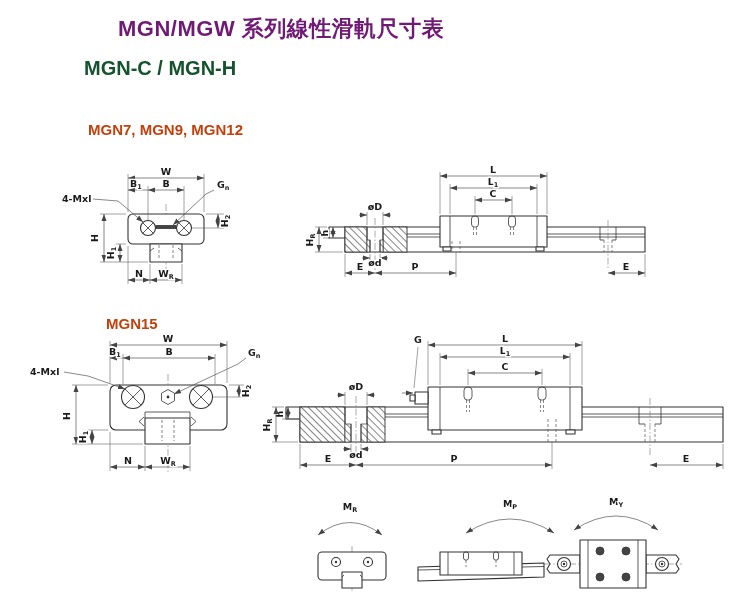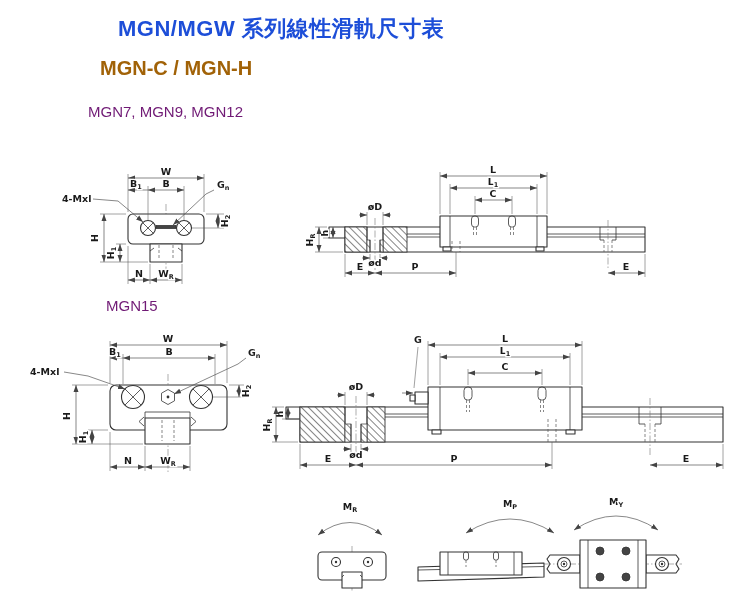--- a/index.html
+++ b/index.html
@@ -1,20 +1,20 @@
 <!DOCTYPE html>
 <html><head>
 <meta charset="utf-8">
 <style>
   html,body{margin:0;padding:0;background:#fff;}
   body{width:753px;height:597px;position:relative;font-family:"Liberation Sans",sans-serif;overflow:hidden;}
   .abs{position:absolute;}
-  #title{left:118px;top:14px;font-size:22px;font-weight:bold;color:#1d4ed8;letter-spacing:.5px;}
-  #section-heading{left:84px;top:57px;font-size:20px;font-weight:bold;color:#a16207;margin-left:16px;}
-  .series{font-size:15px;font-weight:normal;color:#701a75;}
+  #title{left:118px;top:14px;font-size:22px;font-weight:bold;color:#701a75;letter-spacing:.5px;}
+  #section-heading{left:84px;top:57px;font-size:20px;font-weight:bold;color:#14532d;}
+  .series{font-size:15px;font-weight:bold;color:#c2410c;margin-top:18px;}
   #series1{left:88px;top:103px;}
   #series2{left:106px;top:297px;}
   svg{overflow:visible;}
   svg text{font-family:"DejaVu Sans","Liberation Sans",sans-serif;}
   .part{fill:#fff;stroke:#333;stroke-width:1.1;stroke-linejoin:round;}
   .thin{fill:none;stroke:#333;stroke-width:0.8;}
   .dark{fill:#444;stroke:#333;stroke-width:0.8;}
   .dim{stroke:#555;stroke-width:0.7;fill:none;}
   .ext{stroke:#555;stroke-width:0.55;fill:none;}
   .cl{stroke:#777;stroke-width:0.6;stroke-dasharray:7 2 1.5 2;fill:none;}

